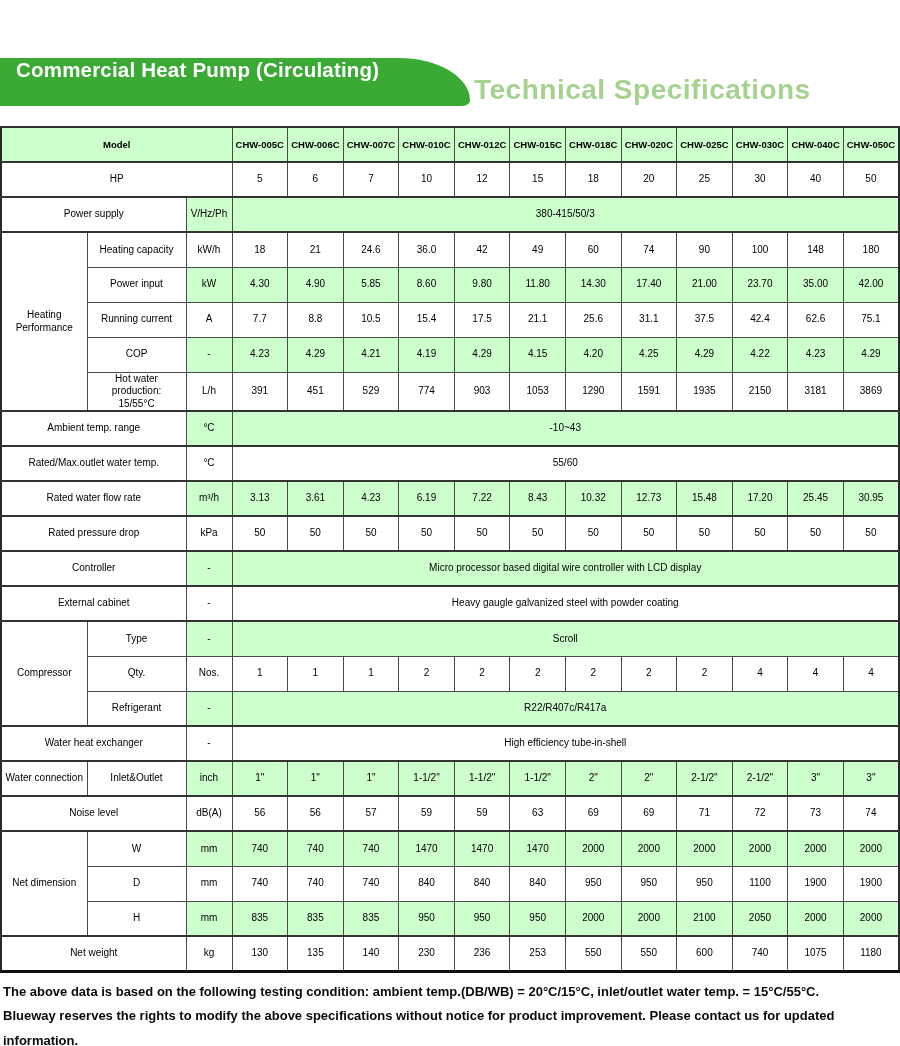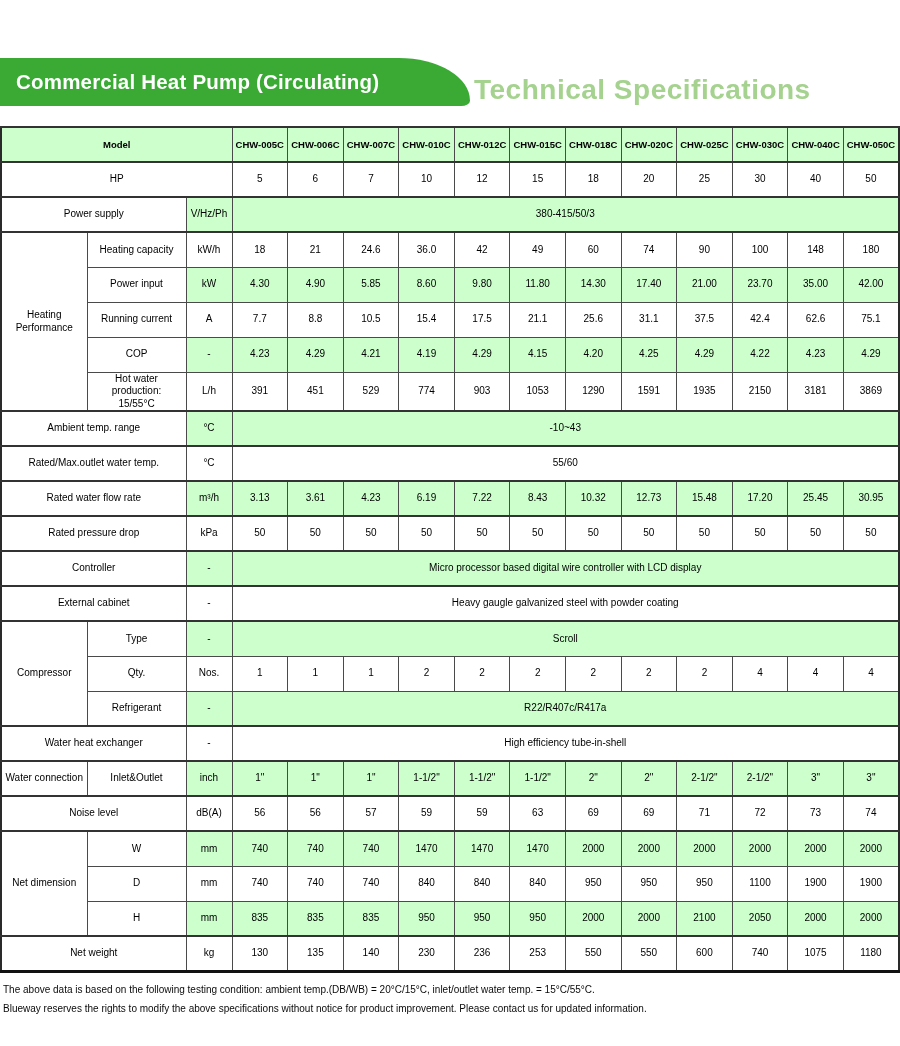--- a/index.html
+++ b/index.html
@@ -14,21 +14,21 @@
     width:900px;height:1046px;background:#ffffff;
     font-family:"Liberation Sans",sans-serif;color:#000;overflow:hidden;
   }
   
   .header{position:relative;height:106px;}
   .banner{
     position:absolute;left:0;top:58px;width:470px;height:48px;
     background:var(--banner-green);
     border-top-right-radius:80px 48px;
     border-bottom-right-radius:10px 6px;
-    display:flex;align-items:center;padding-left:16px;
+    display:flex;align-items:flex-start;padding-left:16px;
   }
   .banner-title{color:#ffffff;font-weight:bold;font-size:20.5px;letter-spacing:.2px;}
   .page-title{
     position:absolute;left:474px;top:74px;
     font-size:28px;font-weight:bold;color:var(--title-green);letter-spacing:.5px;
     white-space:nowrap;
     text-align:right;
   }
   
   table.spec{
@@ -43,21 +43,21 @@
   }
   tr.sec > td{border-top:2px solid #333;}
   tr.green td.unit, tr.green td.data{background:var(--cell-green);}
   tr.full-green td{background:var(--cell-green);}
   tr.bold-row td{font-weight:bold;font-size:9.5px;}
   td.main-label{text-align:left;padding-left:5px;}
   td.center-label{text-align:center;}
   td.sub-label{white-space:pre-line;}
   
   .footer{margin:7px 0 0 3px;}
-  .footer div{font-size:10px;font-weight:normal;line-height:1.9;color:#0a0a0a;}
+  .footer div{font-size:13px;font-weight:bold;line-height:1.9;color:#0a0a0a;}
 </style>
 </head>
 <body>
 
 <div class="header">
   <div class="banner">
     <span class="banner-title">Commercial Heat Pump (Circulating)</span>
   </div>
   <div class="page-title">Technical Specifications</div>
 </div>

